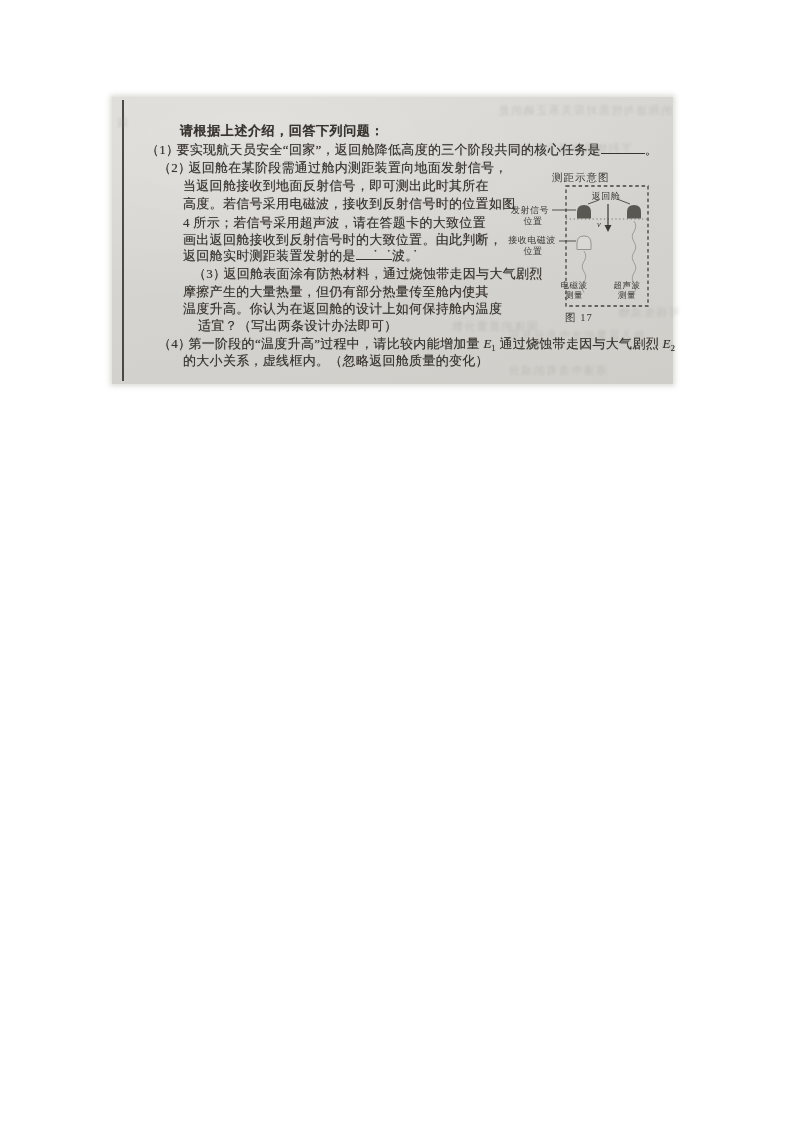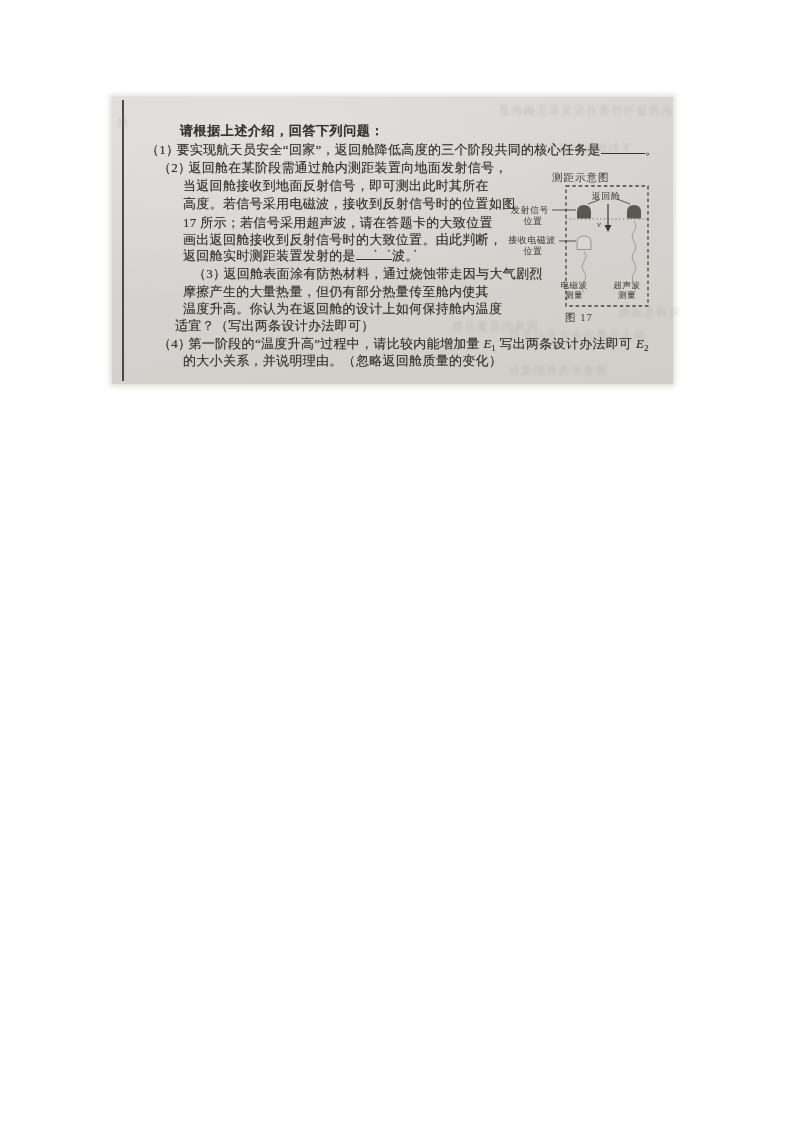--- a/index.html
+++ b/index.html
@@ -72,40 +72,40 @@
     <div class="line" style="left:34px; top:46px;">
       <span class="marker">（1）</span><span>要实现航天员安全“回家”，返回舱降低高度的三个阶段共同的核心任务是</span><span class="blank b44"></span><span>。</span>
     </div>
 
     <div class="line" style="left:46px; top:64px;">
       <span class="marker">（2）</span><span>返回舱在某阶段需通过舱内测距装置向地面发射信号，</span>
     </div>
     <div class="line" style="left:71px; top:82px;">当返回舱接收到地面反射信号，即可测出此时其所在</div>
     <div class="line" style="left:71px; top:100px;">高度。若信号采用电磁波，接收到反射信号时的位置如图</div>
     <div class="line" style="left:71px; top:118px;">
-      <span>17 所示；若信号采用超声波，请在答题卡的</span><span class="em">大致位置</span>
+      <span>4 所示；若信号采用超声波，请在答题卡的</span><span class="em">大致位置</span>
     </div>
     <div class="line" style="left:71px; top:135px;font-family:Liberation Serif, serif;">
       <span>画出返回舱接收到反射信号时的</span><span class="em">大致位置</span><span>。由此判断，</span>
     </div>
     <div class="line" style="left:71px; top:152px;">
       <span>返回舱实时测距装置发射的是</span><span class="blank b36"></span><span>波。</span>
     </div>
 
     <div class="line" style="left:46px; top:170px;margin-left:35px;">
       <span class="marker">（3）</span><span>返回舱表面涂有防热材料，通过烧蚀带走因与大气剧烈</span>
     </div>
     <div class="line" style="left:71px; top:188px;">摩擦产生的大量热量，但仍有部分热量传至舱内使其</div>
     <div class="line" style="left:71px; top:205px;">温度升高。你认为在返回舱的设计上如何保持舱内温度</div>
-    <div class="line" style="left:63px; top:222px;">适宜？（写出两条设计办法即可）</div>
+    <div class="line" style="left:86px; top:222px;">适宜？（写出两条设计办法即可）</div>
 
     <div class="line" style="left:46px; top:240px;">
-      <span class="marker">（4）</span><span>第一阶段的“温度升高”过程中，请比较内能增加量 </span><span class="ivar">E</span><span class="sub">1</span><span> 写出两条设计办法即可 </span><span class="ivar">E</span><span class="sub">2</span>
+      <span class="marker">（4）</span><span>第一阶段的“温度升高”过程中，请比较内能增加量 </span><span class="ivar">E</span><span class="sub">1</span><span> 通过烧蚀带走因与大气剧烈 </span><span class="ivar">E</span><span class="sub">2</span>
     </div>
-    <div class="line" style="left:71px; top:257px;">的大小关系，并说明理由。（忽略返回舱质量的变化）</div>
+    <div class="line" style="left:71px; top:257px;">的大小关系，虚线框内。（忽略返回舱质量的变化）</div>
 
     <svg class="figure" width="160" height="160" viewBox="0 0 160 160">
       <text class="fig-title" x="47" y="11">测距示意图</text>
 
       <rect x="61" y="16" width="82" height="120" fill="none" class="stroke-ink" stroke-width="1.3" stroke-dasharray="3.5 2.8"></rect>
 
       <text class="fig-label" x="101" y="29" text-anchor="middle">返回舱</text>
       <line x1="94" y1="30" x2="83" y2="34" class="stroke-ink" stroke-width="0.9"></line>
       <line x1="112" y1="29" x2="125" y2="34" class="stroke-ink" stroke-width="0.9"></line>
 

